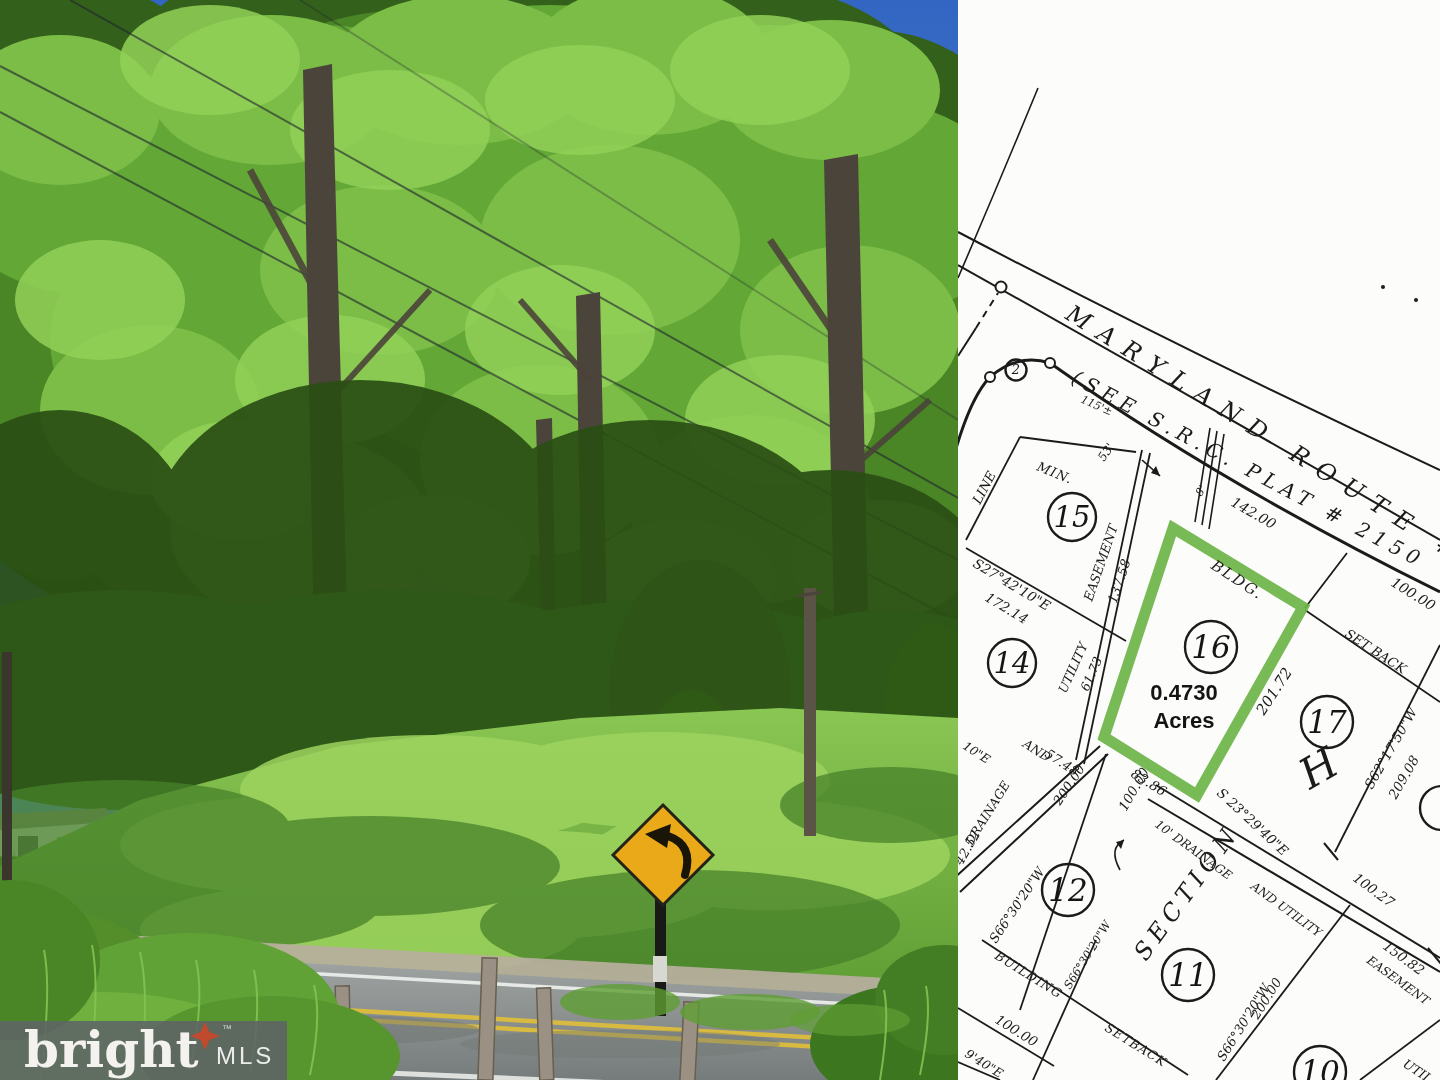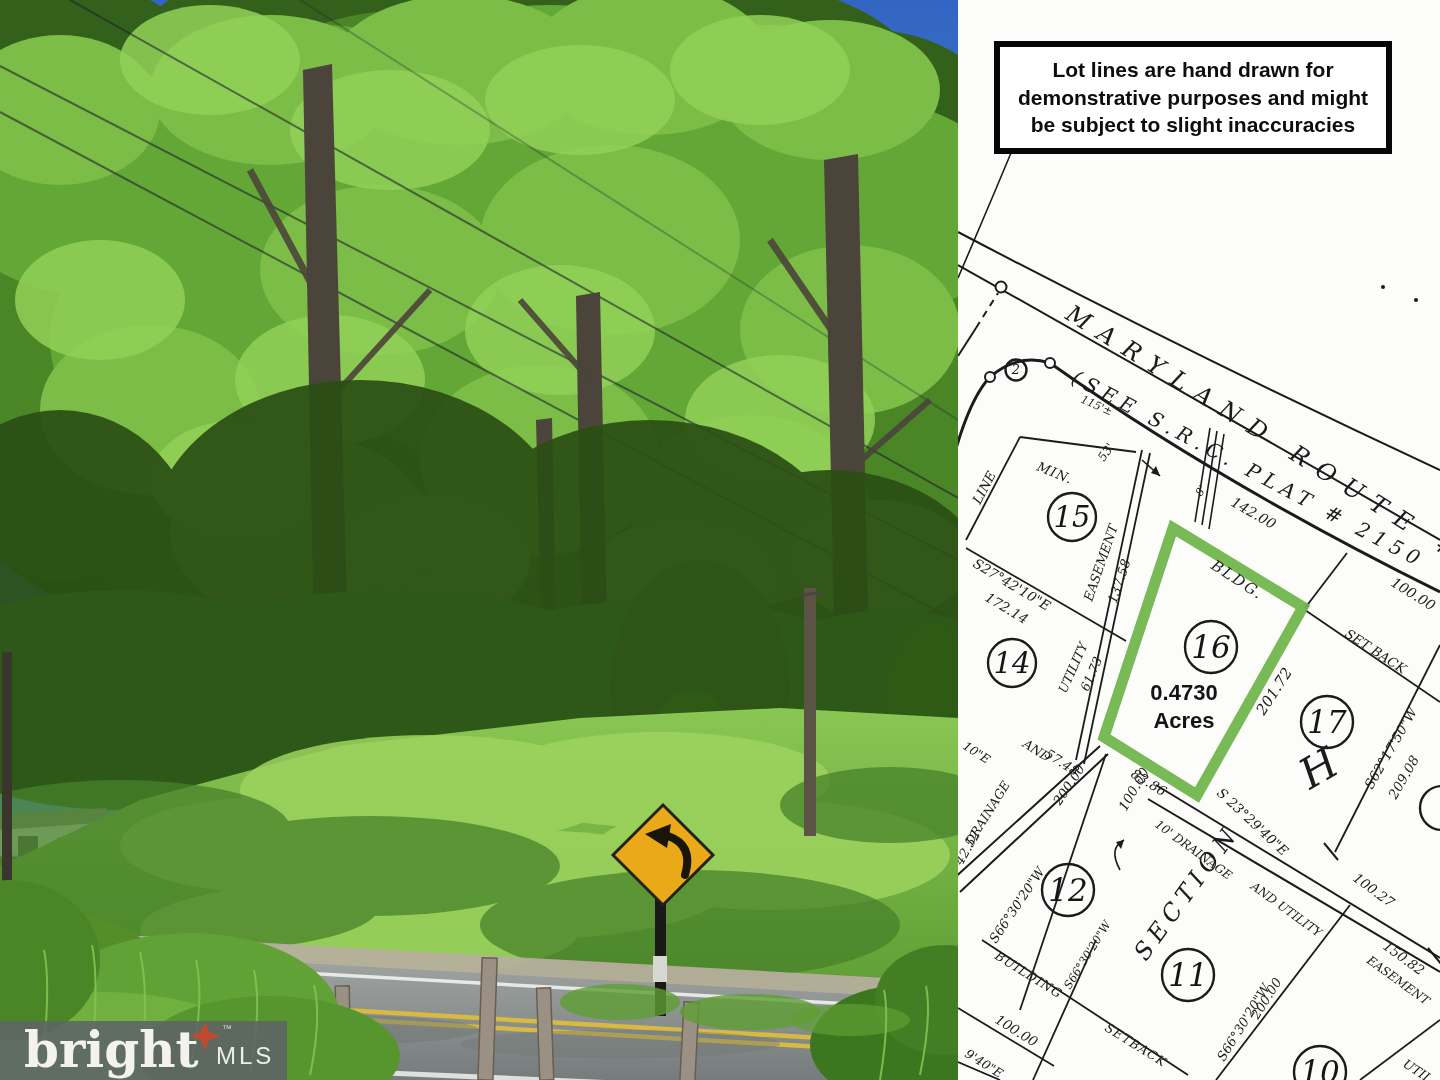--- a/index.html
+++ b/index.html
@@ -269,21 +269,20 @@
       <rect x="0" y="1021" width="287" height="59" fill="#5f6366" opacity=".88"></rect>
       <text x="24" y="1067" class="wm-brand">bright</text>
       <path d="M205,1022 L209.5,1032 L220,1036 L209.5,1040 L205,1050 L200.5,1040 L190,1036 L200.5,1032 Z" fill="#bf4a2d"></path>
       <text x="222" y="1032" class="wm-tm">™</text>
       <text x="216" y="1064" class="wm-mls">MLS</text>
     </g>
   </svg>
   </div>
 
   <div class="plat-wrap">
-    <div class="disclaimer">Lot lines are hand drawn for demonstrative purposes and might be subject to slight inaccuracies</div>
 
     <svg width="482" height="1080" viewBox="0 0 482 1080">
 
       <g class="ink" stroke-width="2">
         <path d="M0,232 Q240,358 482,470"></path>
         <path d="M0,265 Q240,400 482,540"></path>
         <path d="M0,356 L18,328"></path>
         <path d="M18,328 L40,293" stroke-dasharray="7 6"></path>
         <path d="M0,278 Q40,185 80,88" stroke-width="1.6"></path>
         <path d="M-8,470 Q10,400 32,377 Q60,353 92,363 Q260,482 482,592" stroke-width="3"></path>

